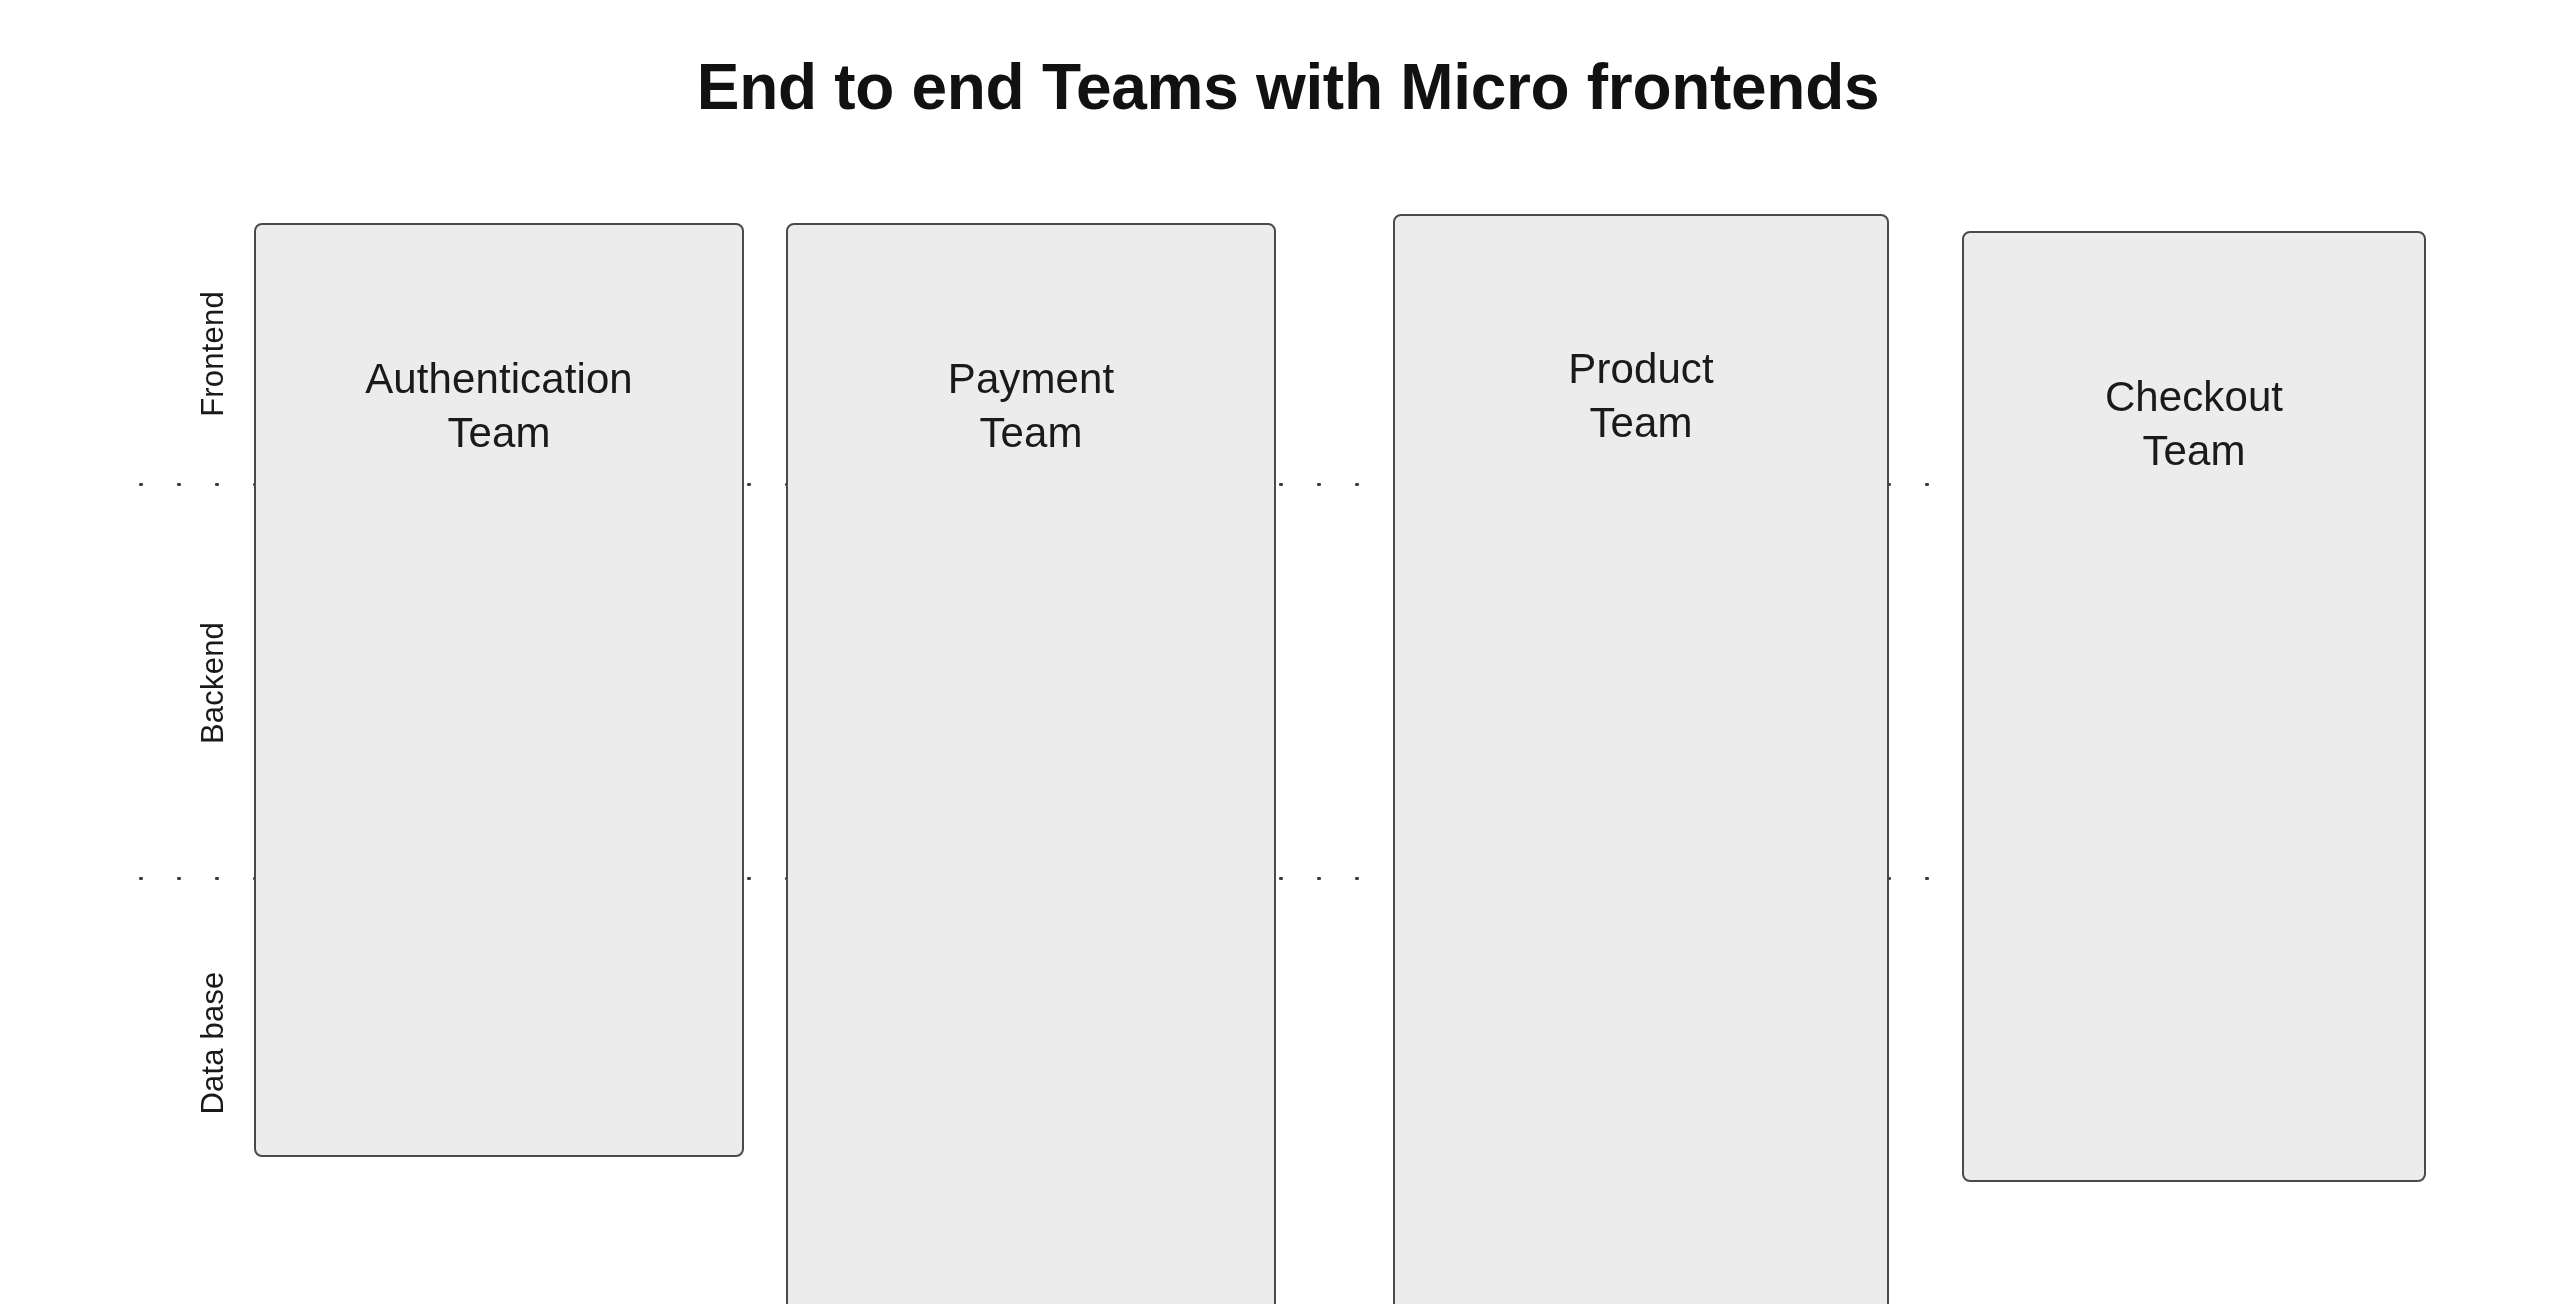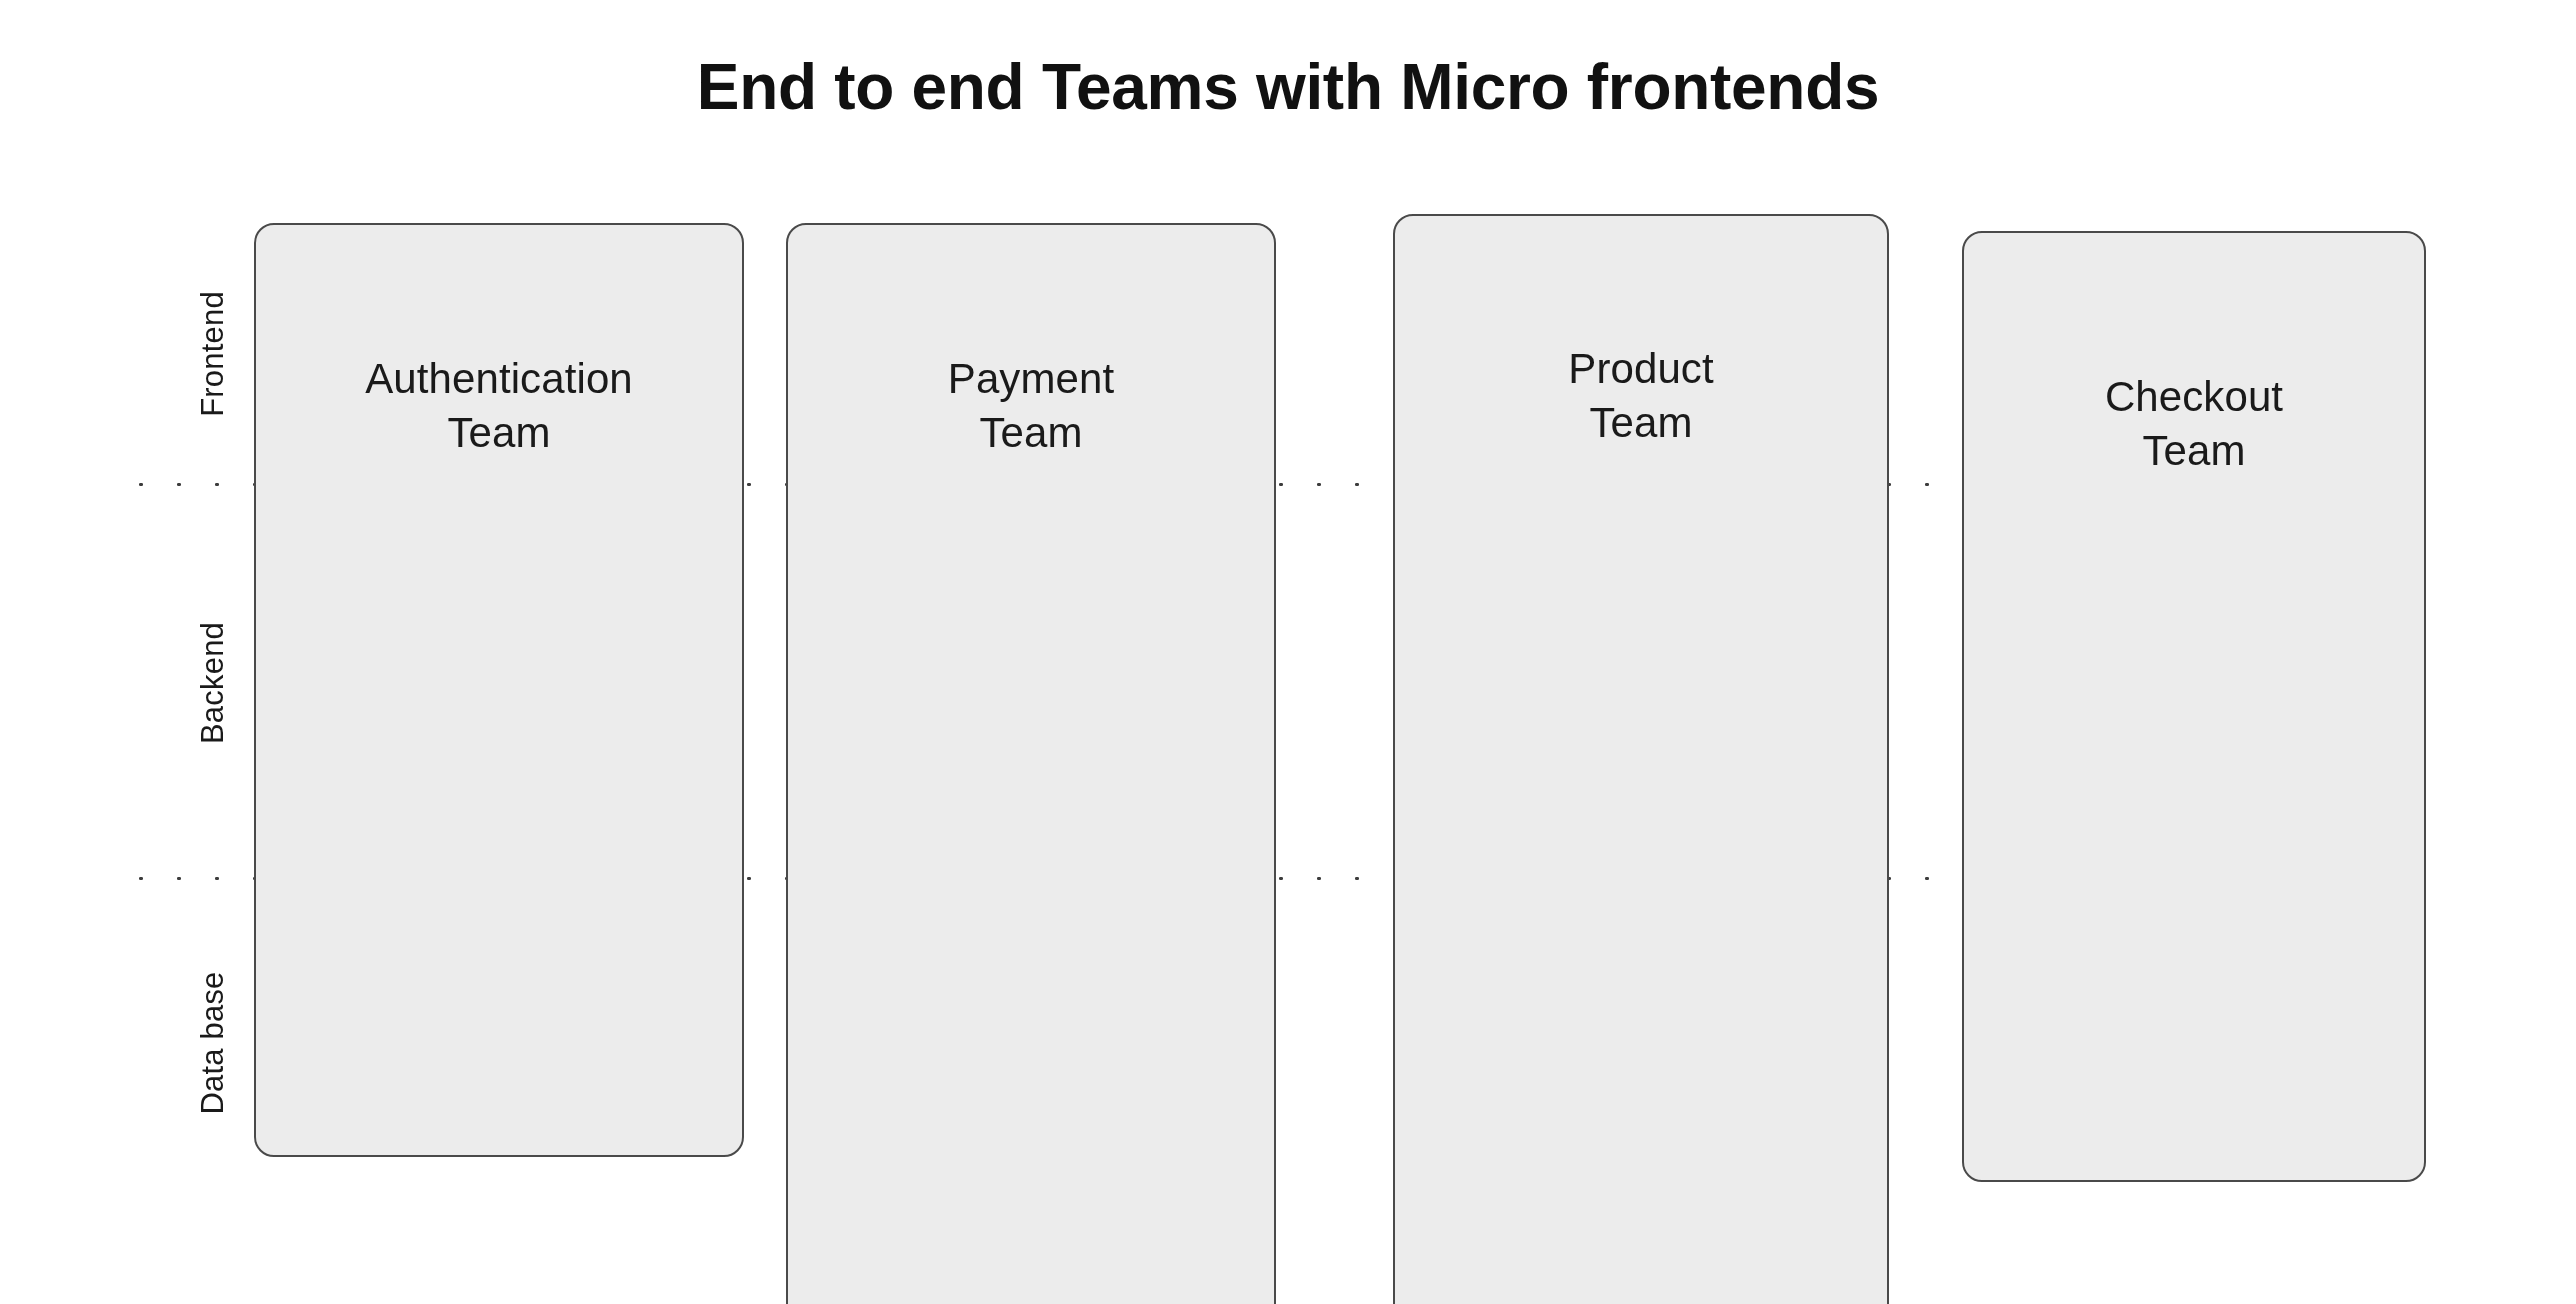--- a/index.html
+++ b/index.html
@@ -91,21 +91,21 @@
     left: 0;
     top: 0;
     width: 2576px;
     height: 1304px;
     z-index: 2;
   }
   .team-card {
     position: absolute;
     background: #ececec;
     border: 2px solid #4a4a4a;
-    border-radius: 20px;
+    border-radius: 8px;
     box-sizing: border-box;
     text-decoration: underline;
   }
   .team-card-label {
     position: absolute;
     left: 0;
     width: 100%;
     text-align: center;
     font-size: 42px;
     font-weight: 400;

